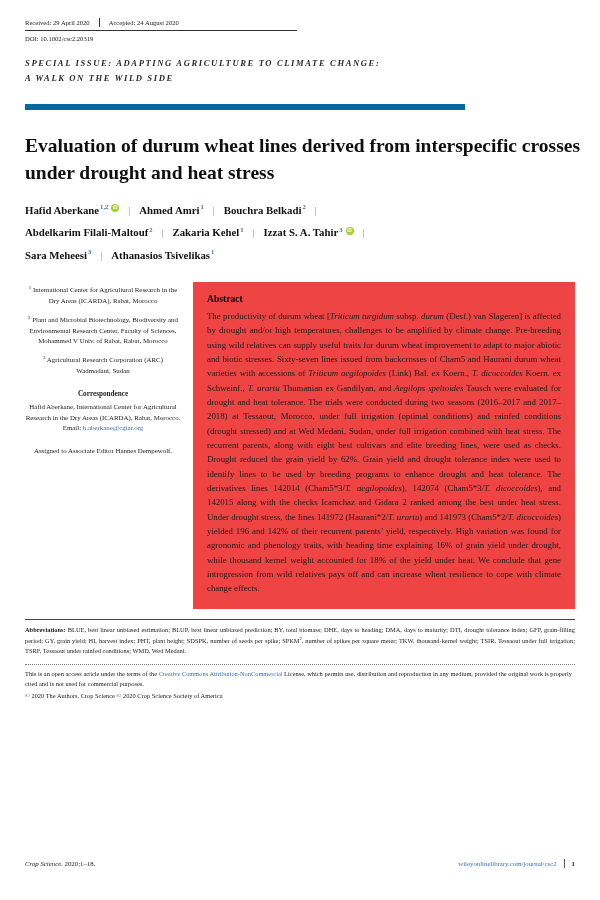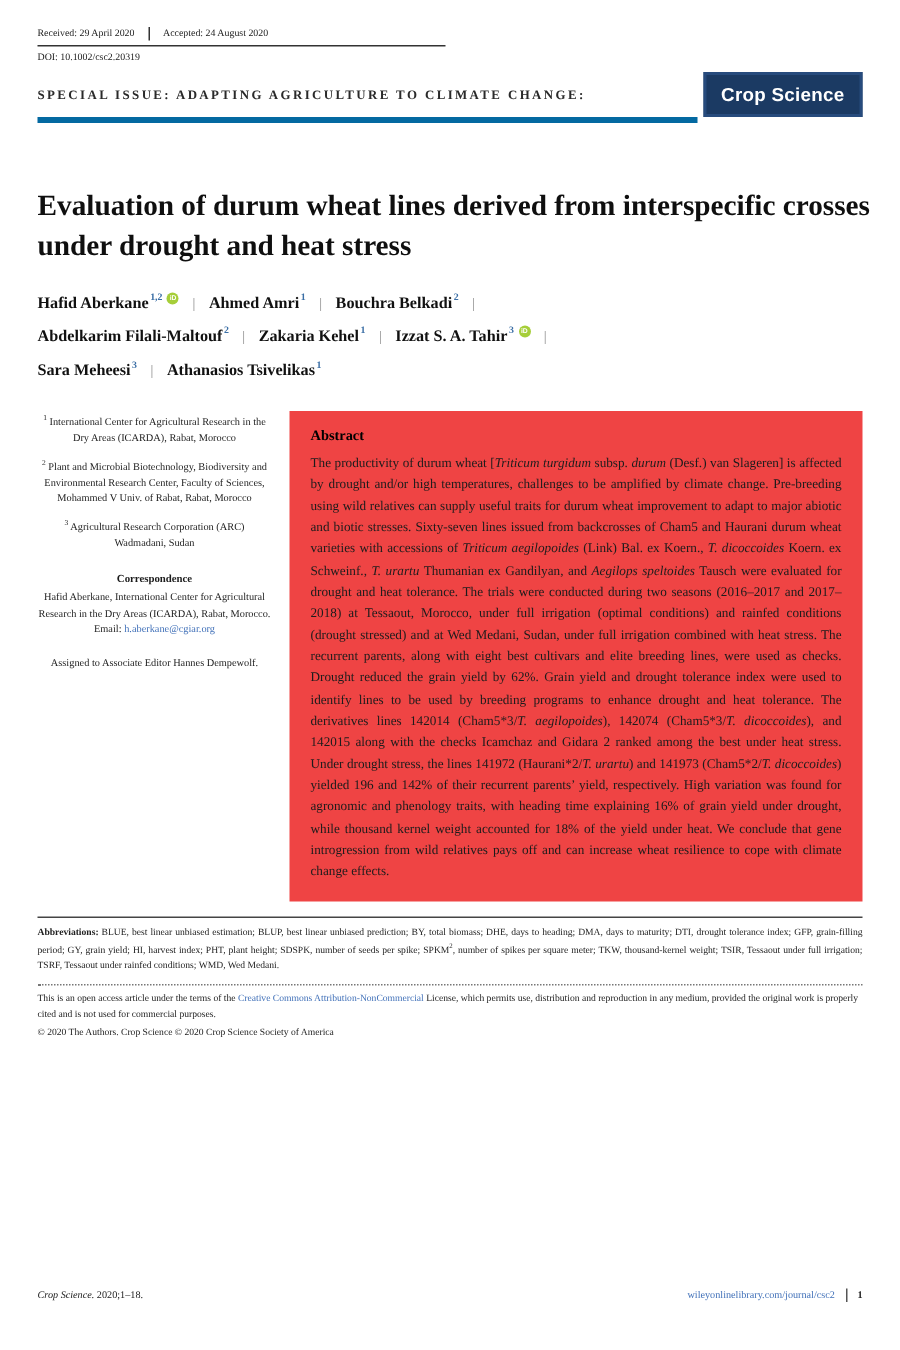--- a/index.html
+++ b/index.html
@@ -9,21 +9,21 @@
     -webkit-font-smoothing:antialiased;
   }
   .content{position:absolute;left:25px;right:25px;top:18px;}
   
   .recline{display:flex;align-items:center;font-size:6.6px;color:#222;width:272px;
     border-bottom:1px solid #333;padding-bottom:3px;}
   .recline .vbar{width:1px;height:9px;background:#333;margin:0 9px;}
   .doi{font-size:6.6px;color:#222;margin-top:4px;}
   
   .band{position:relative;margin-top:14px;min-height:46px;}
-  .si{width:440px;border-bottom:4px solid #0369a1;padding-bottom:7px;}
+  .si{width:440px;border-bottom:6px solid #0369a1;padding-bottom:18px;font-style:italic;}
   .si div{font-size:8.6px;font-weight:bold;letter-spacing:1.6px;color:#2a2a2a;line-height:1.75;}
   .badge{position:absolute;right:0;top:-8px;background:#1b3a63;border:2px solid #274b7d;
     color:#fff;font-family:"Liberation Sans","DejaVu Sans",sans-serif;font-weight:bold;
     font-size:12.5px;padding:6px 10px;letter-spacing:.2px;}
   
   .title{margin-top:22px;font-size:19.5px;font-weight:bold;line-height:1.4;color:#0f0f0f;width:560px;}
   .authors{margin-top:12px;font-size:10.8px;font-weight:bold;line-height:2.05;color:#111;}
   .authors .asup{font-size:6.6px;color:#3a6ea5;font-weight:bold;margin-left:1px;}
   .asep{color:#8a8a8a;font-weight:normal;margin:0 9px;font-size:9.5px;}
   .orcid{display:inline-block;background:#a6ce39;color:#fff;border-radius:50%;
@@ -62,22 +62,22 @@
   <div class="recline">
     <span>Received: 29 April 2020</span>
     <span class="vbar"></span>
     <span>Accepted: 24 August 2020</span>
   </div>
   <div class="doi">DOI: 10.1002/csc2.20319</div>
 
   <div class="band">
     <div class="si">
       <div>SPECIAL ISSUE: ADAPTING AGRICULTURE TO CLIMATE CHANGE:</div>
+      <div>A WALK ON THE WILD SIDE</div>
     </div>
-    <div class="badge">Crop Science</div>
   </div>
 
   <h1 class="title" style="margin:22px 0 0 0;">Evaluation of durum wheat lines derived from interspecific crosses under drought and heat stress</h1>
 
   <div class="authors"><span class="author">Hafid Aberkane<sup class="asup">1,2</sup></span><span class="orcid">iD</span><span class="asep">|</span><span class="author">Ahmed Amri<sup class="asup">1</sup></span><span class="asep">|</span><span class="author">Bouchra Belkadi<sup class="asup">2</sup></span><span class="asep">|</span><br><span class="author">Abdelkarim Filali-Maltouf<sup class="asup">2</sup></span><span class="asep">|</span><span class="author">Zakaria Kehel<sup class="asup">1</sup></span><span class="asep">|</span><span class="author">Izzat S. A. Tahir<sup class="asup">3</sup></span><span class="orcid">iD</span><span class="asep">|</span><br><span class="author">Sara Meheesi<sup class="asup">3</sup></span><span class="asep">|</span><span class="author">Athanasios Tsivelikas<sup class="asup">1</sup></span></div>
 
   <div class="cols">
     <div class="leftcol">
       <div>
           <div class="aff"><sup>1</sup> International Center for Agricultural Research in the Dry Areas (ICARDA), Rabat, Morocco</div>

